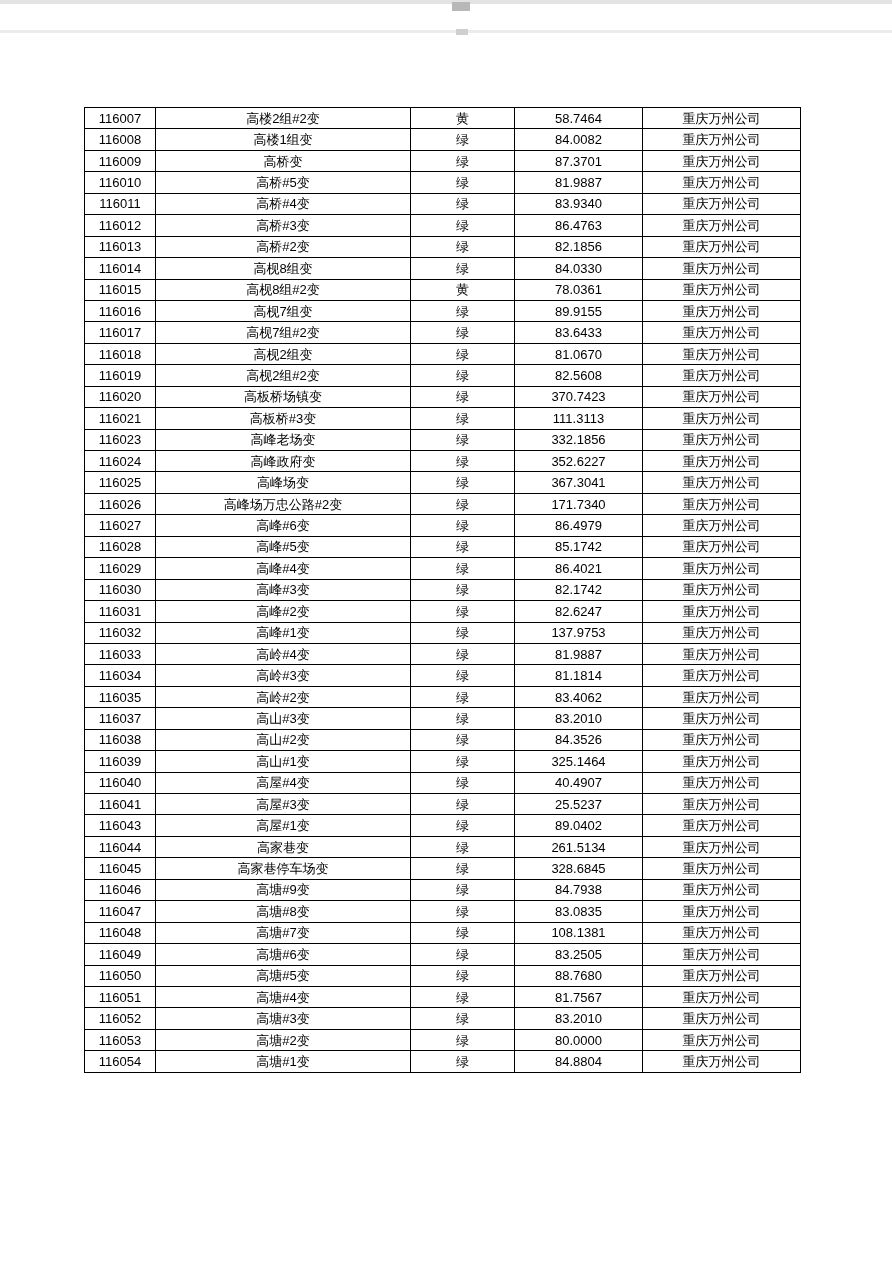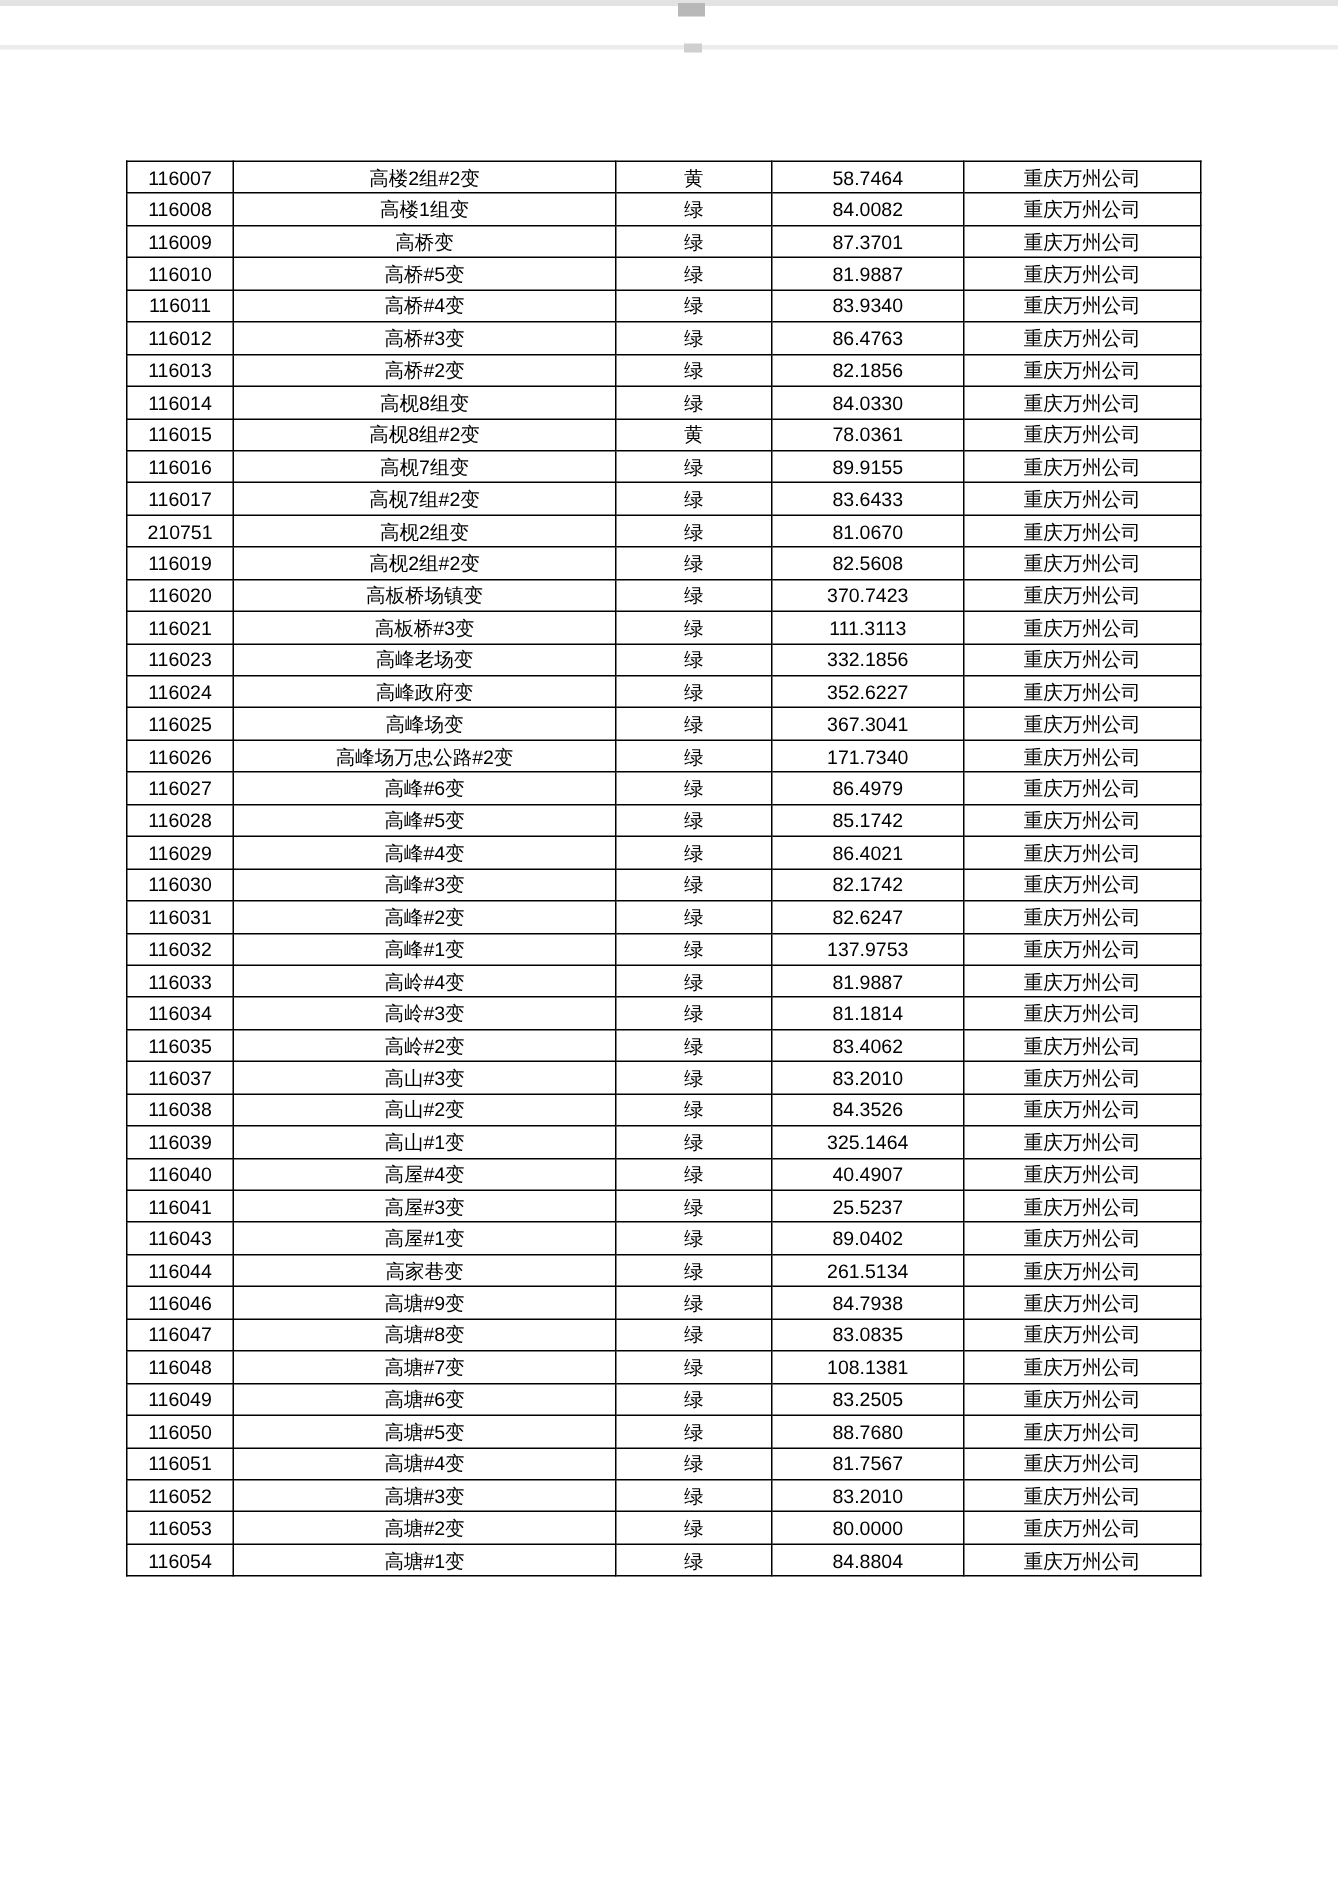--- a/index.html
+++ b/index.html
@@ -148,21 +148,21 @@
           <td>重庆万州公司</td>
         </tr>
         <tr>
           <td>116017</td>
           <td>高枧7组#2变</td>
           <td>绿</td>
           <td>83.6433</td>
           <td>重庆万州公司</td>
         </tr>
         <tr>
-          <td>210751</td>
+          <td>116018</td>
           <td>高枧2组变</td>
           <td>绿</td>
           <td>81.0670</td>
           <td>重庆万州公司</td>
         </tr>
         <tr>
           <td>116019</td>
           <td>高枧2组#2变</td>
           <td>绿</td>
           <td>82.5608</td>
@@ -316,20 +316,27 @@
           <td>重庆万州公司</td>
         </tr>
         <tr>
           <td>116044</td>
           <td>高家巷变</td>
           <td>绿</td>
           <td>261.5134</td>
           <td>重庆万州公司</td>
         </tr>
         <tr>
+          <td>116045</td>
+          <td>高家巷停车场变</td>
+          <td>绿</td>
+          <td>328.6845</td>
+          <td>重庆万州公司</td>
+        </tr>
+        <tr>
           <td>116046</td>
           <td>高塘#9变</td>
           <td>绿</td>
           <td>84.7938</td>
           <td>重庆万州公司</td>
         </tr>
         <tr>
           <td>116047</td>
           <td>高塘#8变</td>
           <td>绿</td>

